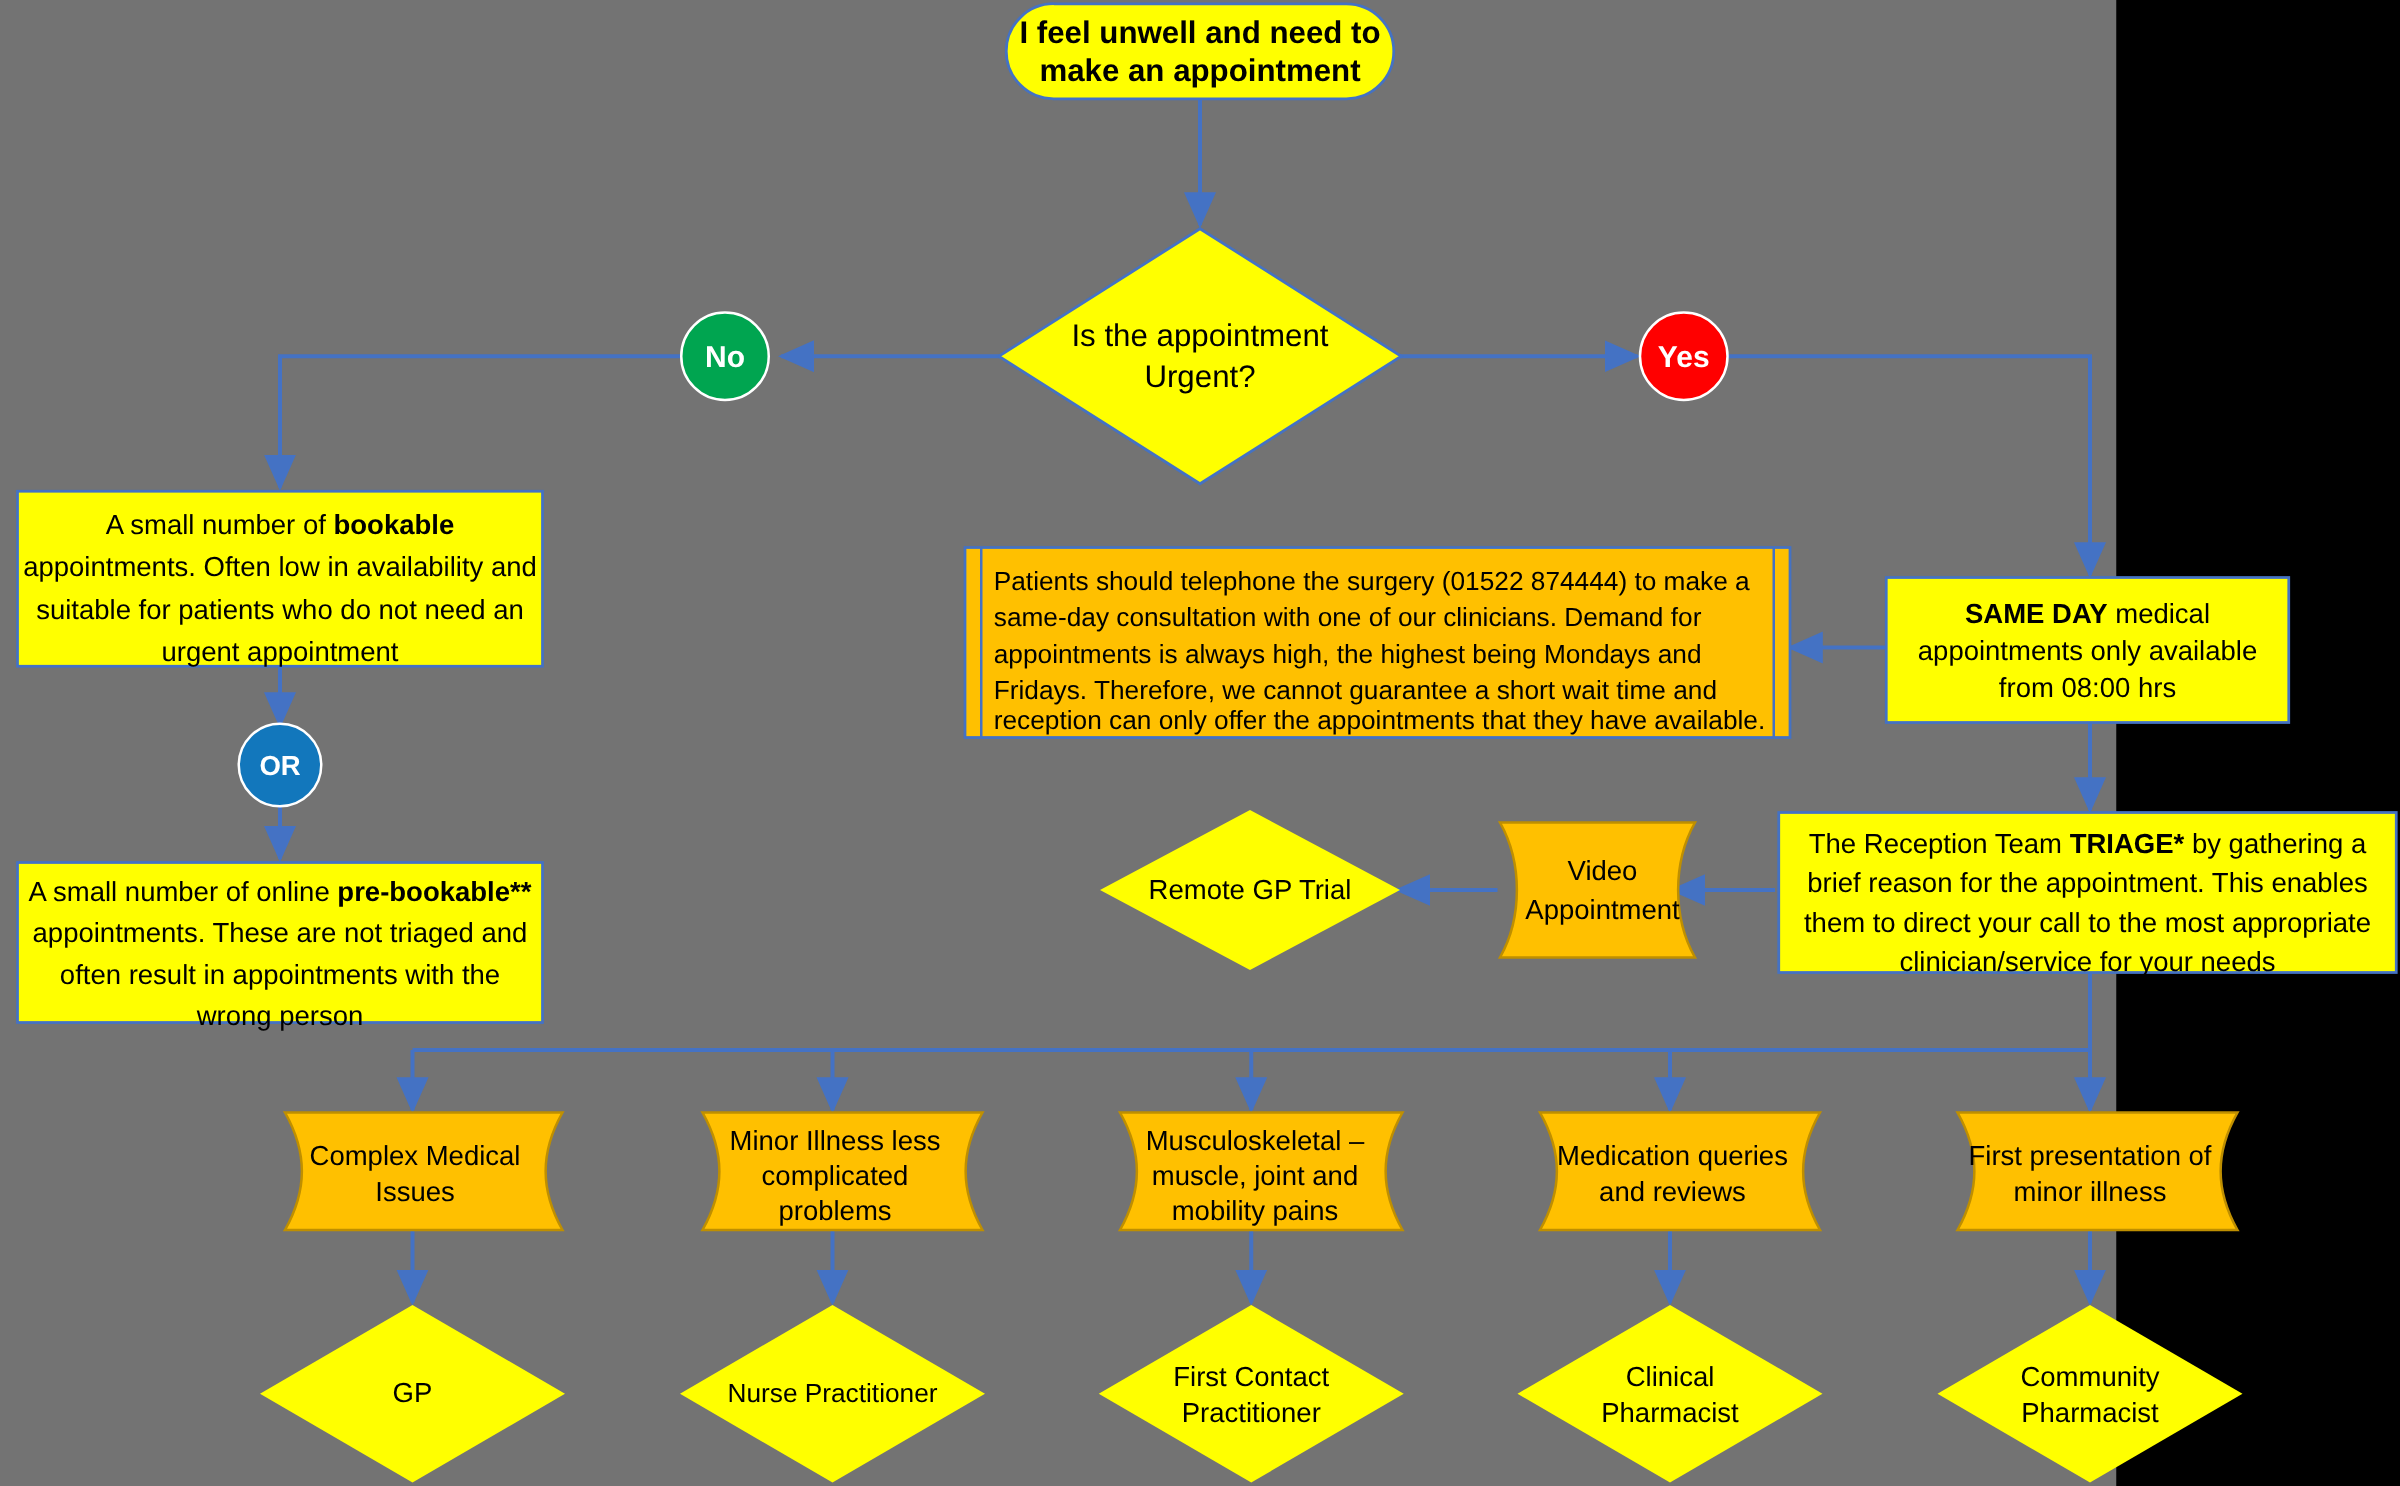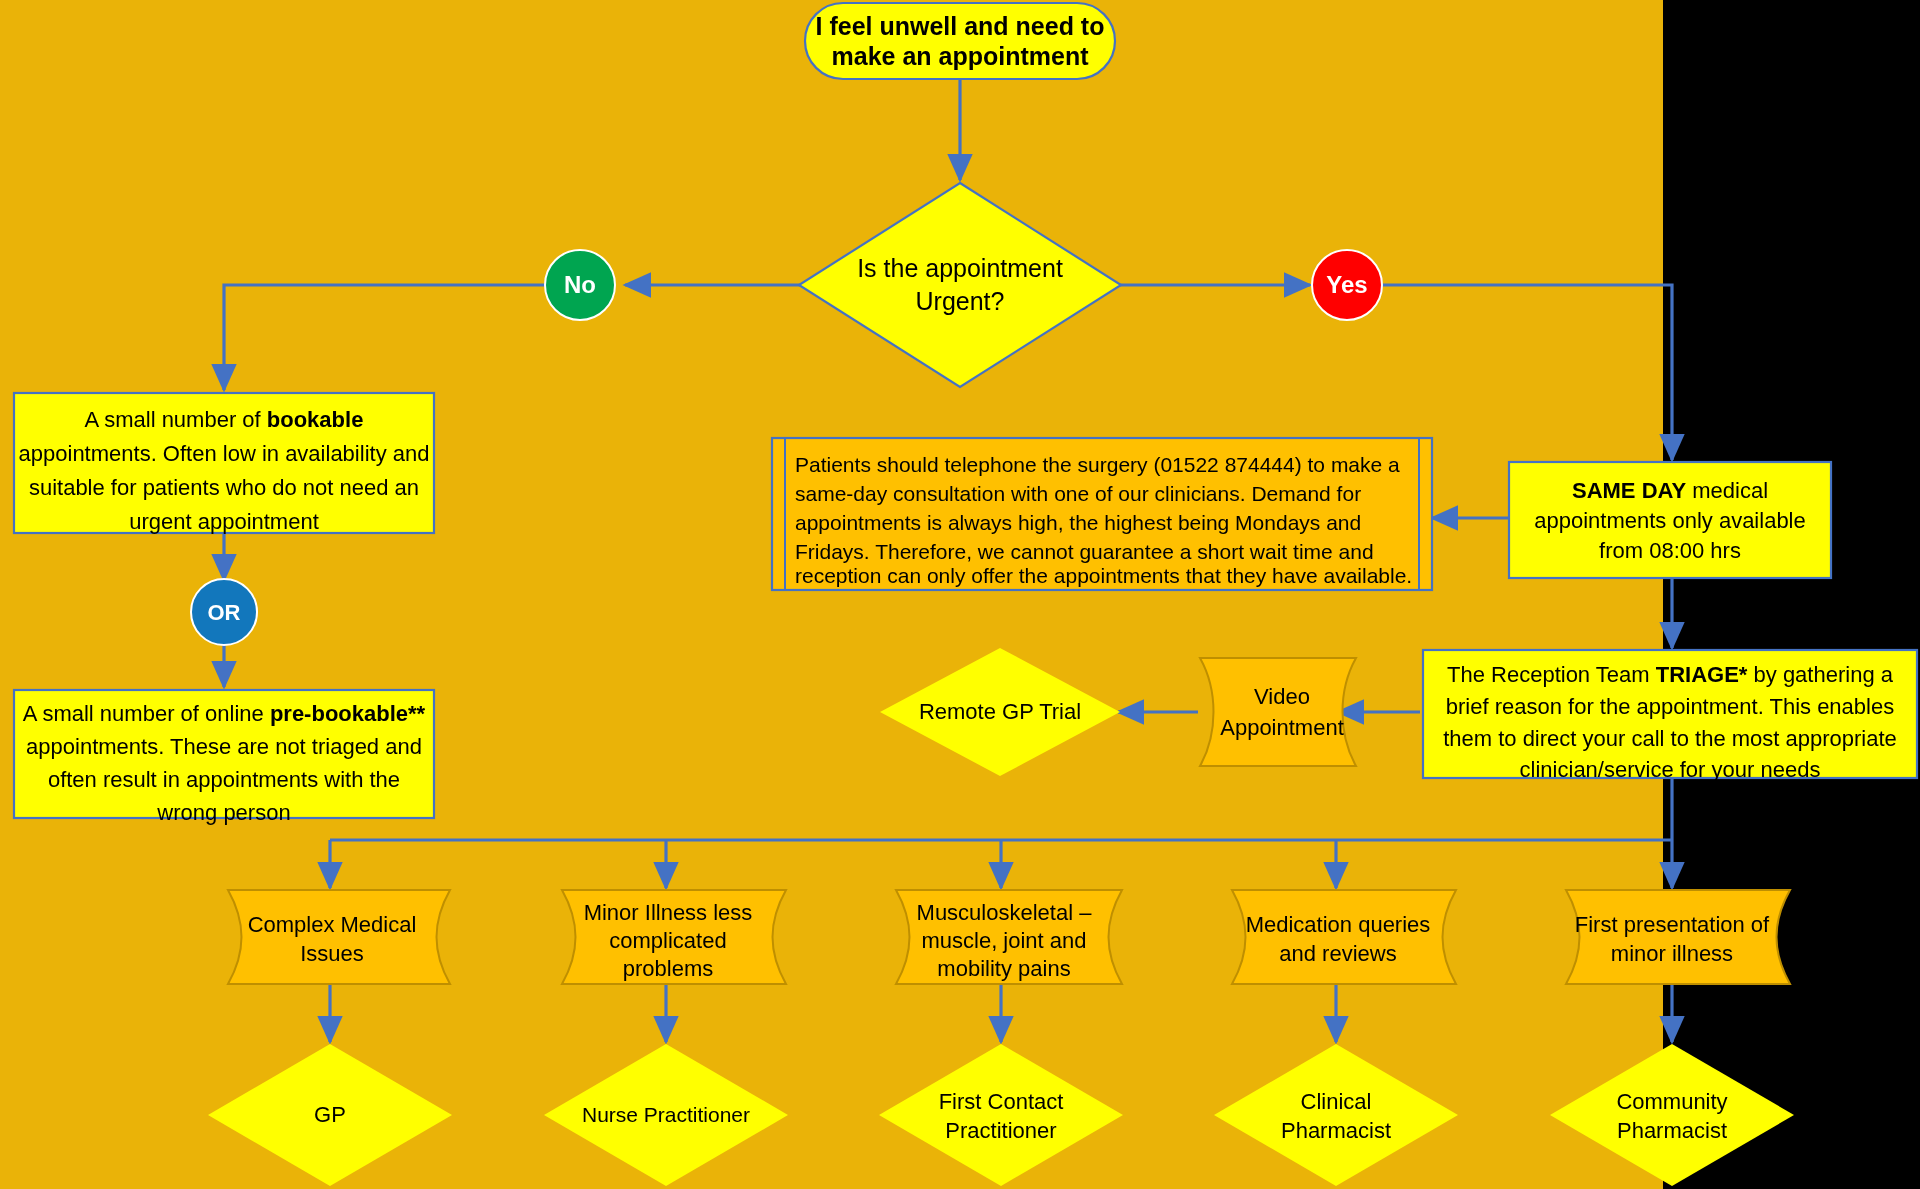--- a/index.html
+++ b/index.html
@@ -11,21 +11,22 @@
   body {
     width: 1920px;
     height: 1189px;
     overflow: hidden;
     font-family: "Liberation Sans", sans-serif;
   }
   #stage {
     position: relative;
     width: 1663px;
     height: 1189px;
-    background: #eab308;
+    background: #737373;
+    padding-left: 30px;
   }
   svg#flow {
     position: absolute;
     top: 0;
     left: 0;
     width: 1920px;
     height: 1189px;
     display: block;
   }
   .node-text {

